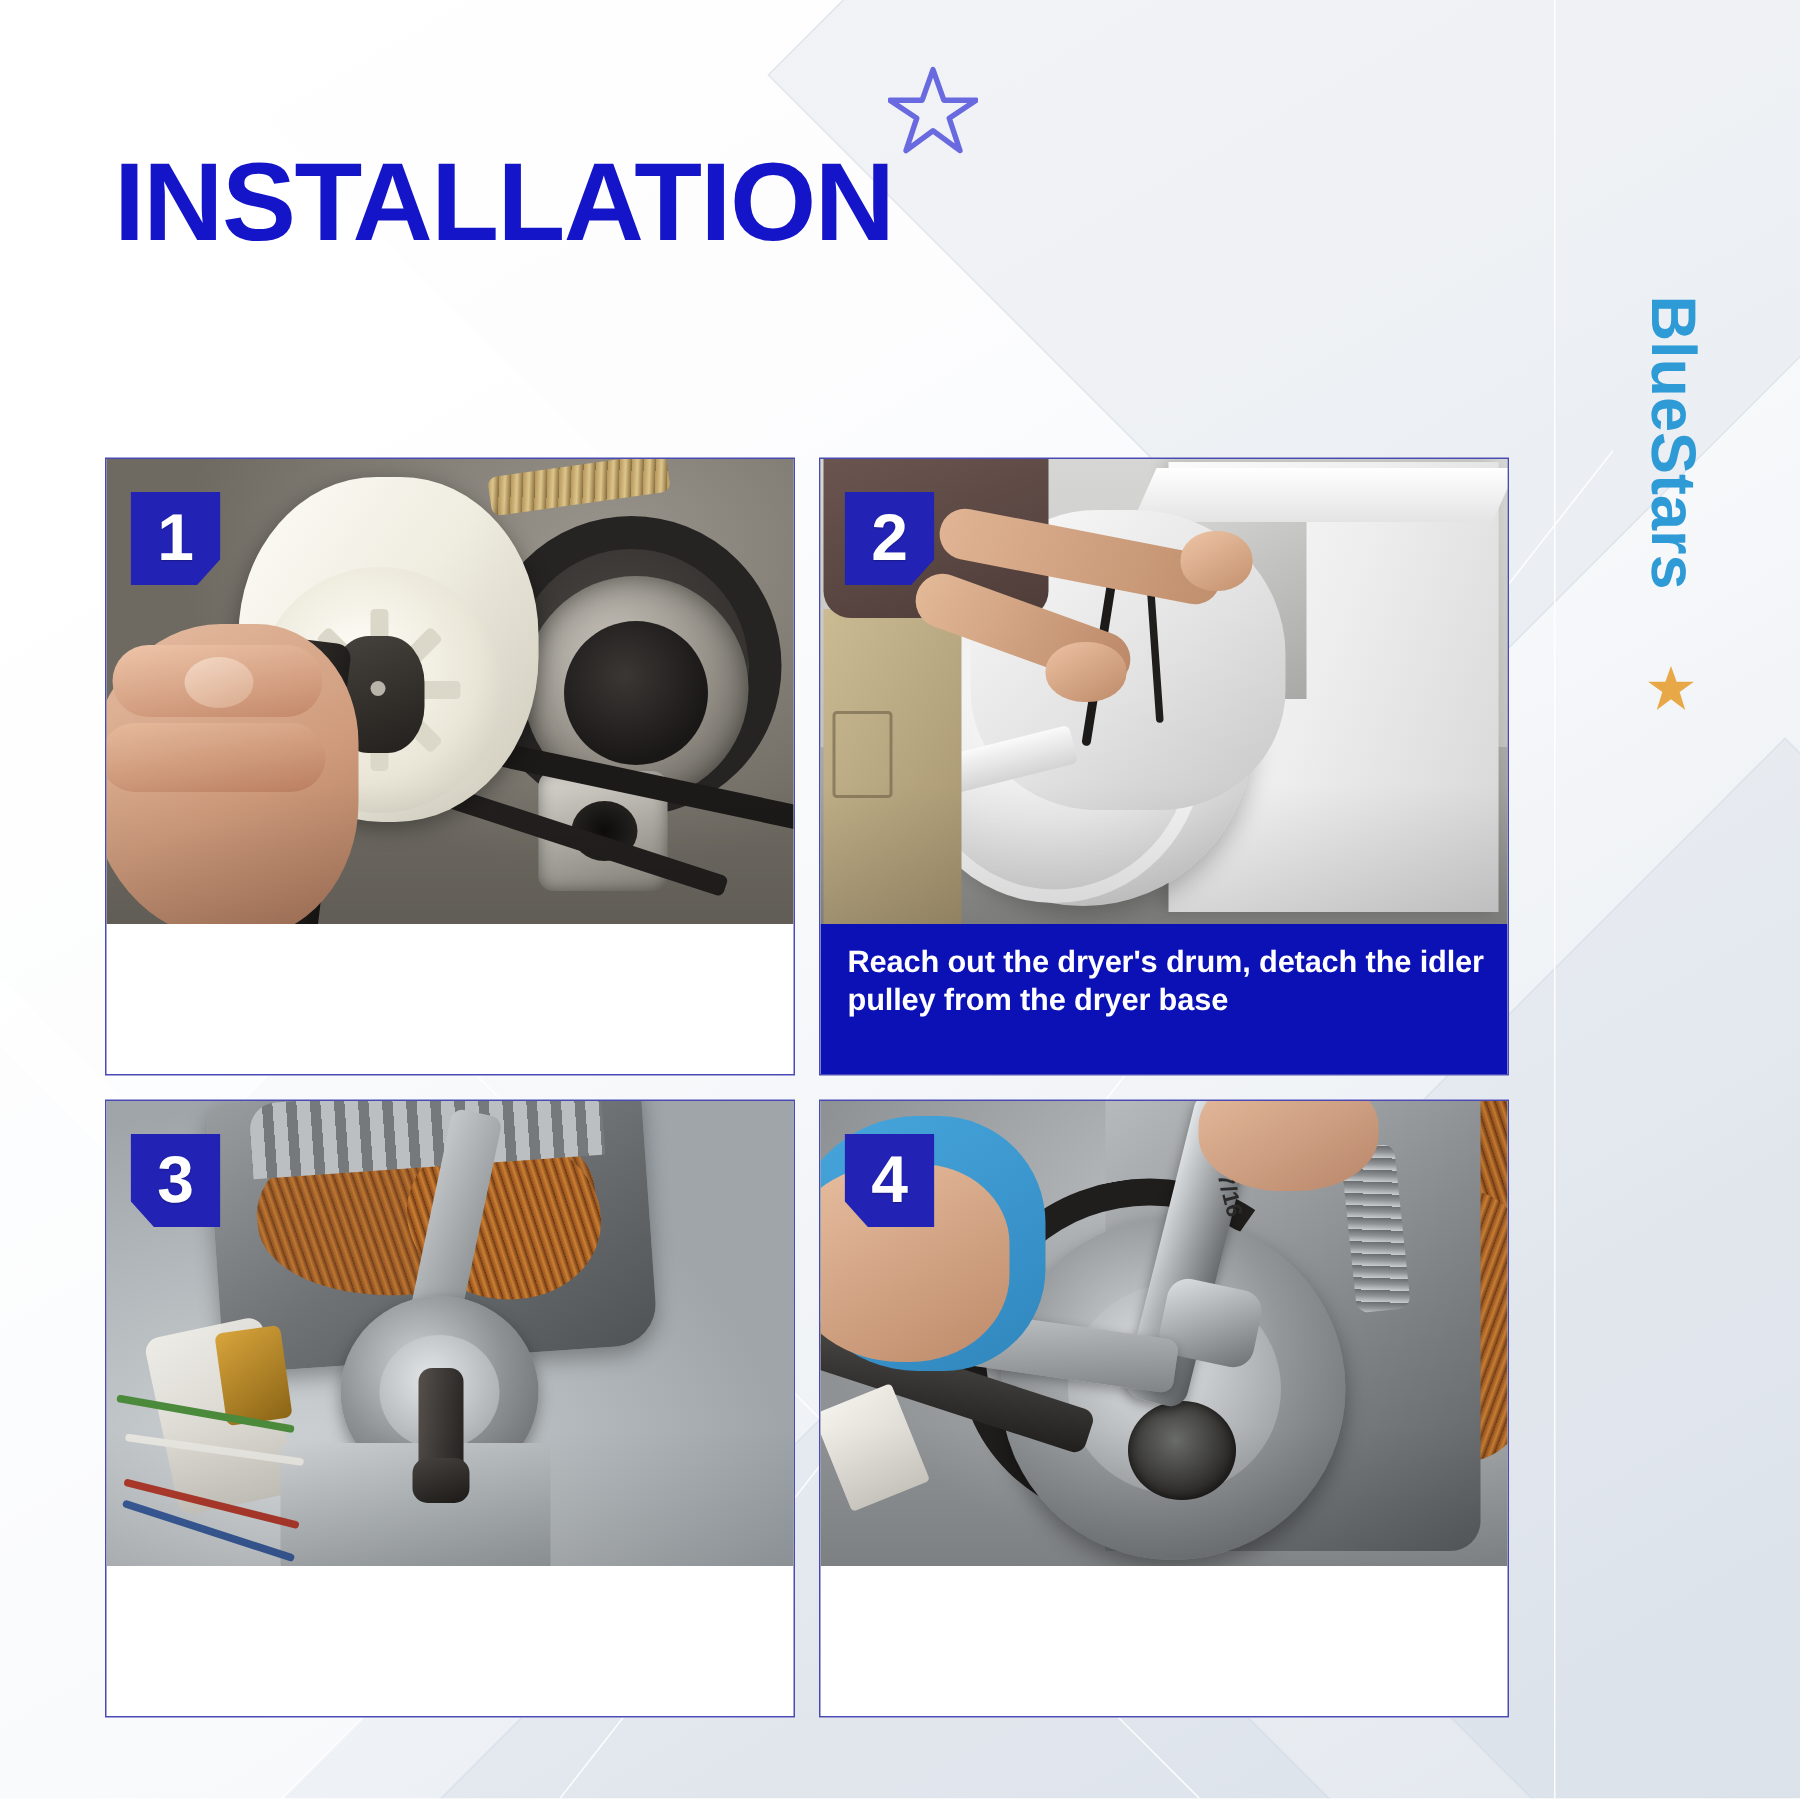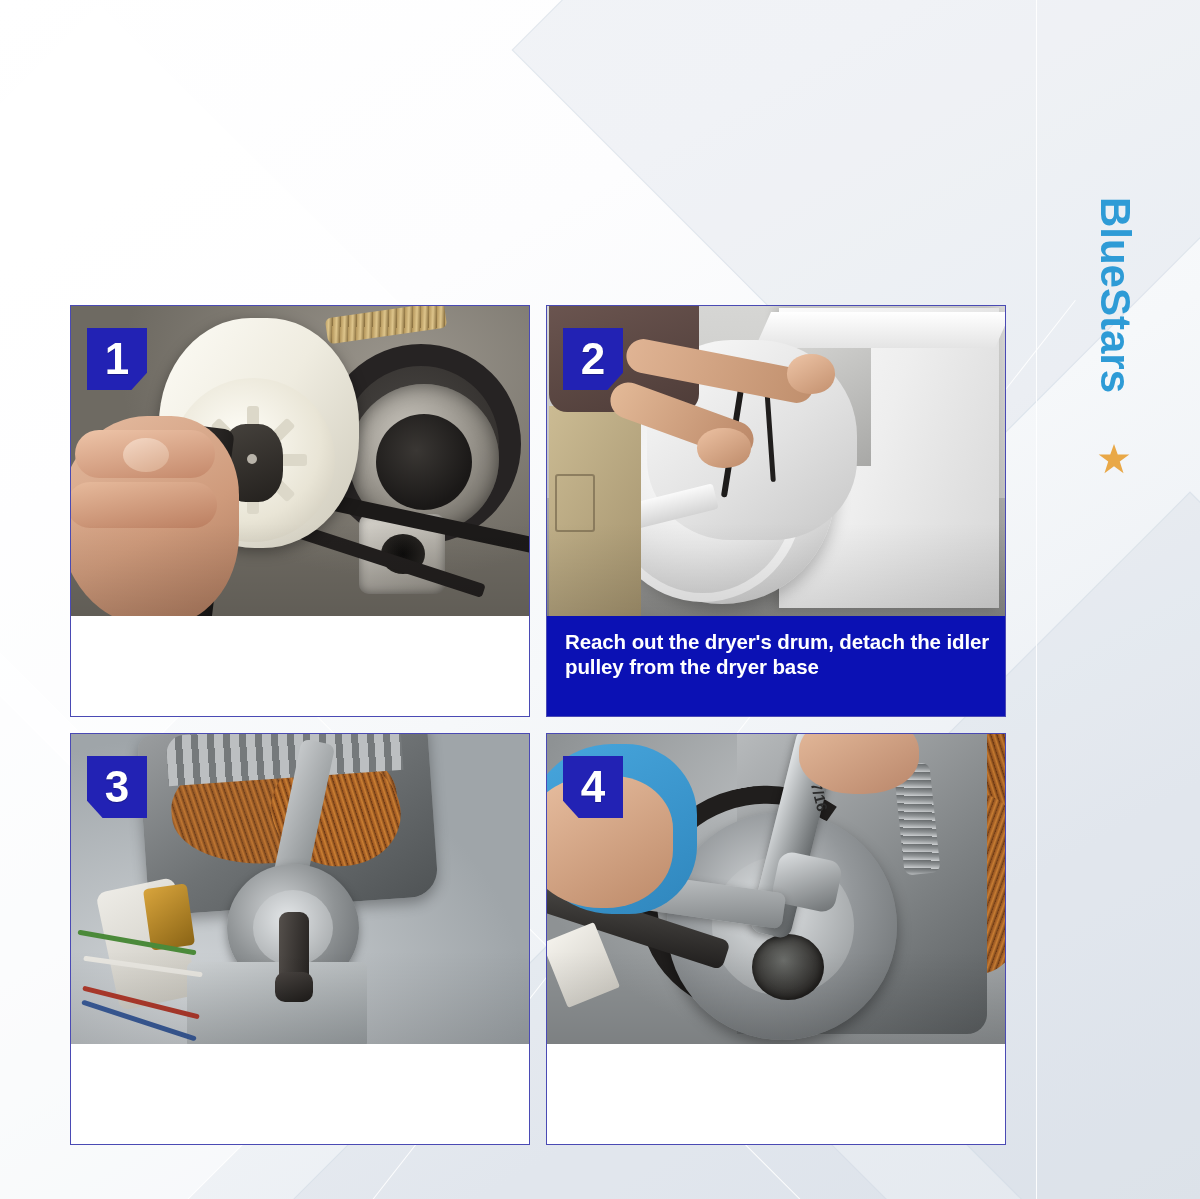--- a/index.html
+++ b/index.html
@@ -398,20 +398,26 @@
     <div class="facet dark f2"></div>
     <div class="facet dark f3"></div>
     <div class="facet f4"></div>
     <div class="facet dark f5"></div>
     <div class="bg-line l1"></div>
     <div class="bg-line l2"></div>
     <div class="bg-line l3"></div>
   </div>
 
   <div class="header">
+    <div class="title-line title-row2">
+      <span>INSTALLATION</span>
+      <svg class="title-star" viewBox="0 0 100 100">
+        <polygon points="50,4 62,38 98,38 68,58 80,94 50,72 20,94 32,58 2,38 38,38" fill="none" stroke="#6a6ae0" stroke-width="6" stroke-linejoin="round"></polygon>
+      </svg>
+    </div>
   </div>
 
   <div class="brand">
     <div class="brand-text">BlueStars</div>
     <svg class="brand-star" viewBox="0 0 100 100">
       <polygon points="50,6 61,37 95,37 67,57 78,92 50,71 22,92 33,57 5,37 39,37" fill="#e8a33d" opacity="0.95"></polygon>
     </svg>
   </div>
 
   <div class="grid">

